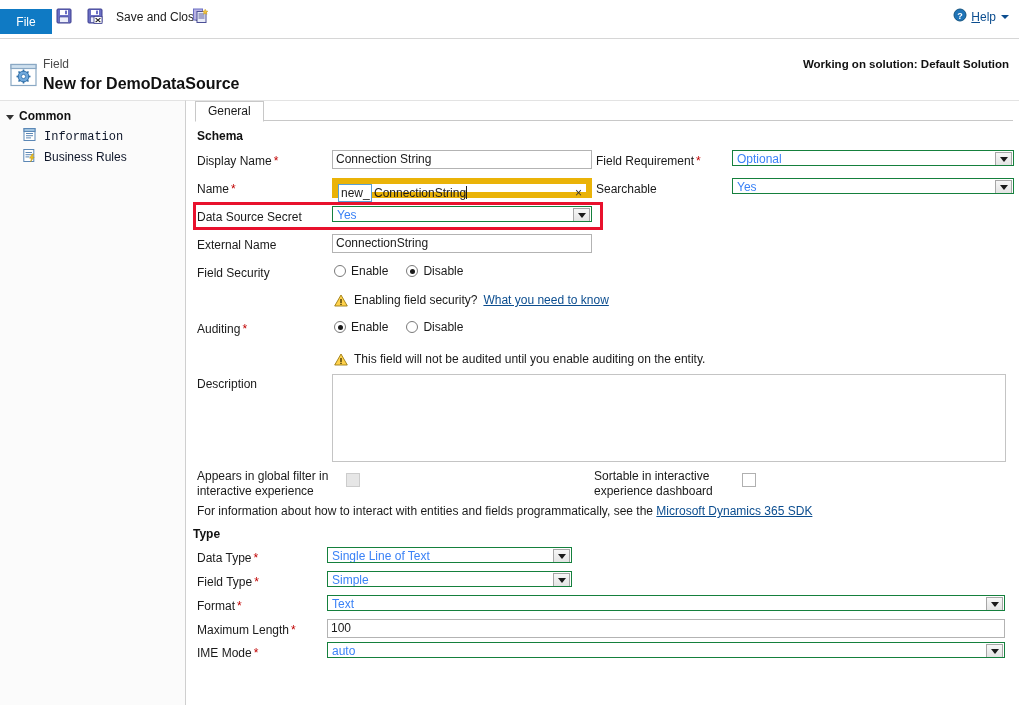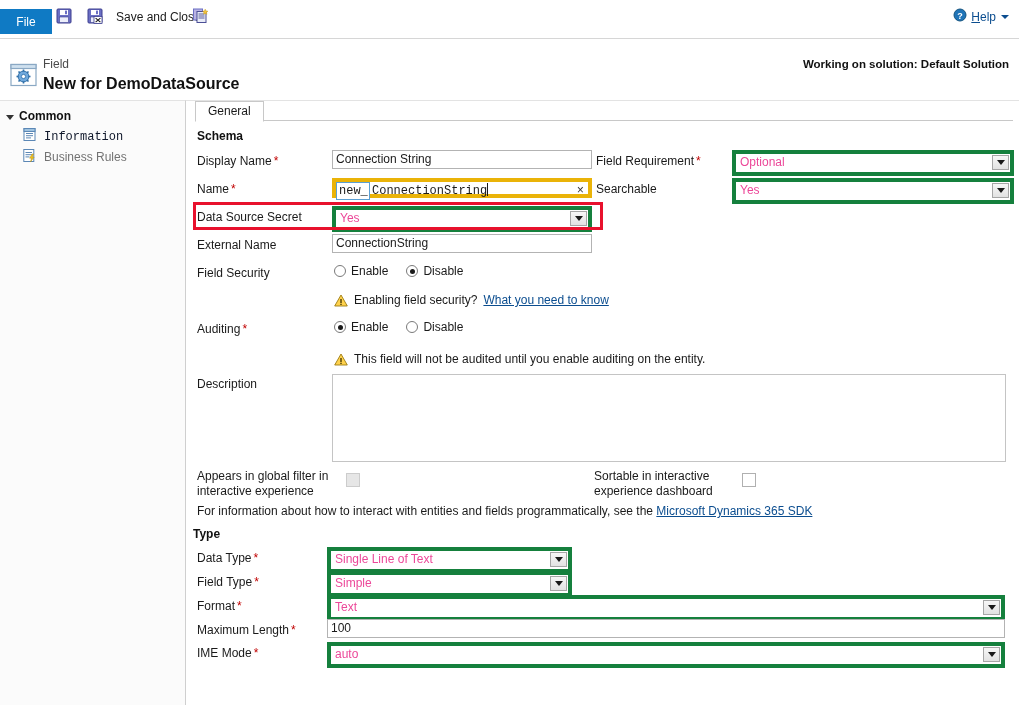--- a/index.html
+++ b/index.html
@@ -133,21 +133,21 @@
   .side-item {
     position: absolute;
     left: 22px;
     display: flex;
     align-items: center;
     gap: 7px;
     font-size: 12px;
     cursor: pointer;
   }
   .side-info  { top: 26px; color: #0f172a; font-family: Liberation Mono, monospace; }
-  .side-rules { top: 47px; color: #737373; }
+  .side-rules { top: 47px; color: #0f172a; }
 
   
   .content {
     position: absolute;
     left: 186px; top: 100px;
     right: 0; bottom: 0;
     background: #ffffff;
     border-top: 1px solid #e3e3e3;
     overflow: hidden;
   }
@@ -194,25 +194,25 @@
     border: 1px solid #b3b3b3;
     font-family: "Liberation Sans", sans-serif;
     font-size: 12px;
     color: #1a1a1a;
     padding: 0 3px;
     line-height: 17px;
   }
   .dd {
     position: absolute;
     box-sizing: border-box;
-    height: 26px;
-    background: #ffffff;
-    border: 4px solid #15803d;
-    font-size: 12px;
-    color: #ec4899;
+    height: 16px;
+    background: #ffffff;
+    border: 1px solid #15803d;
+    font-size: 12px;
+    color: #3b82f6;
     padding: 0 22px 0 4px;
     line-height: 17px;
     cursor: pointer;
     white-space: nowrap;
     overflow: hidden;
   }
   .dd .arrow {
     position: absolute;
     right: 1px; top: 1px;
     width: 17px; height: 15px;
@@ -229,22 +229,21 @@
     border-right: 4px solid transparent;
     border-top: 5px solid #1a1a1a;
   }
 
   
   .namefield {
     position: absolute;
     box-sizing: border-box;
     height: 20px;
     background: #ffffff;
-    border: 4px solid #eab308;
-    font-family: Liberation Mono, monospace;
+    border: 6px solid #eab308;
   }
   .name-prefix {
     position: absolute;
     left: 0; top: 0;
     height: 18px;
     box-sizing: border-box;
     background: #ffffff;
     border: 1px solid #5a9fd4;
     padding: 0 1px 0 2px;
     font-size: 12px;

